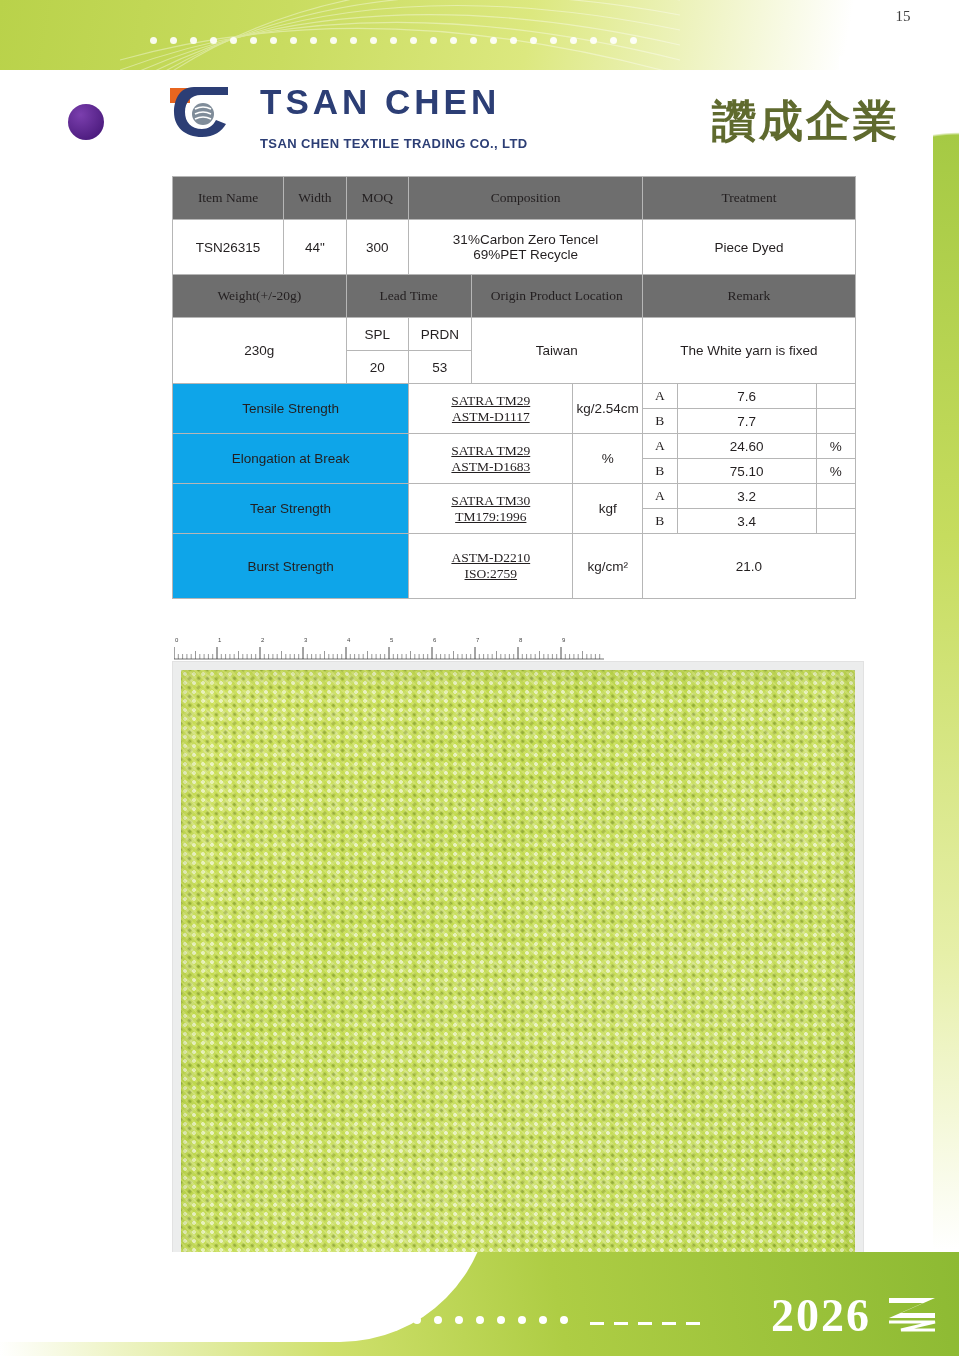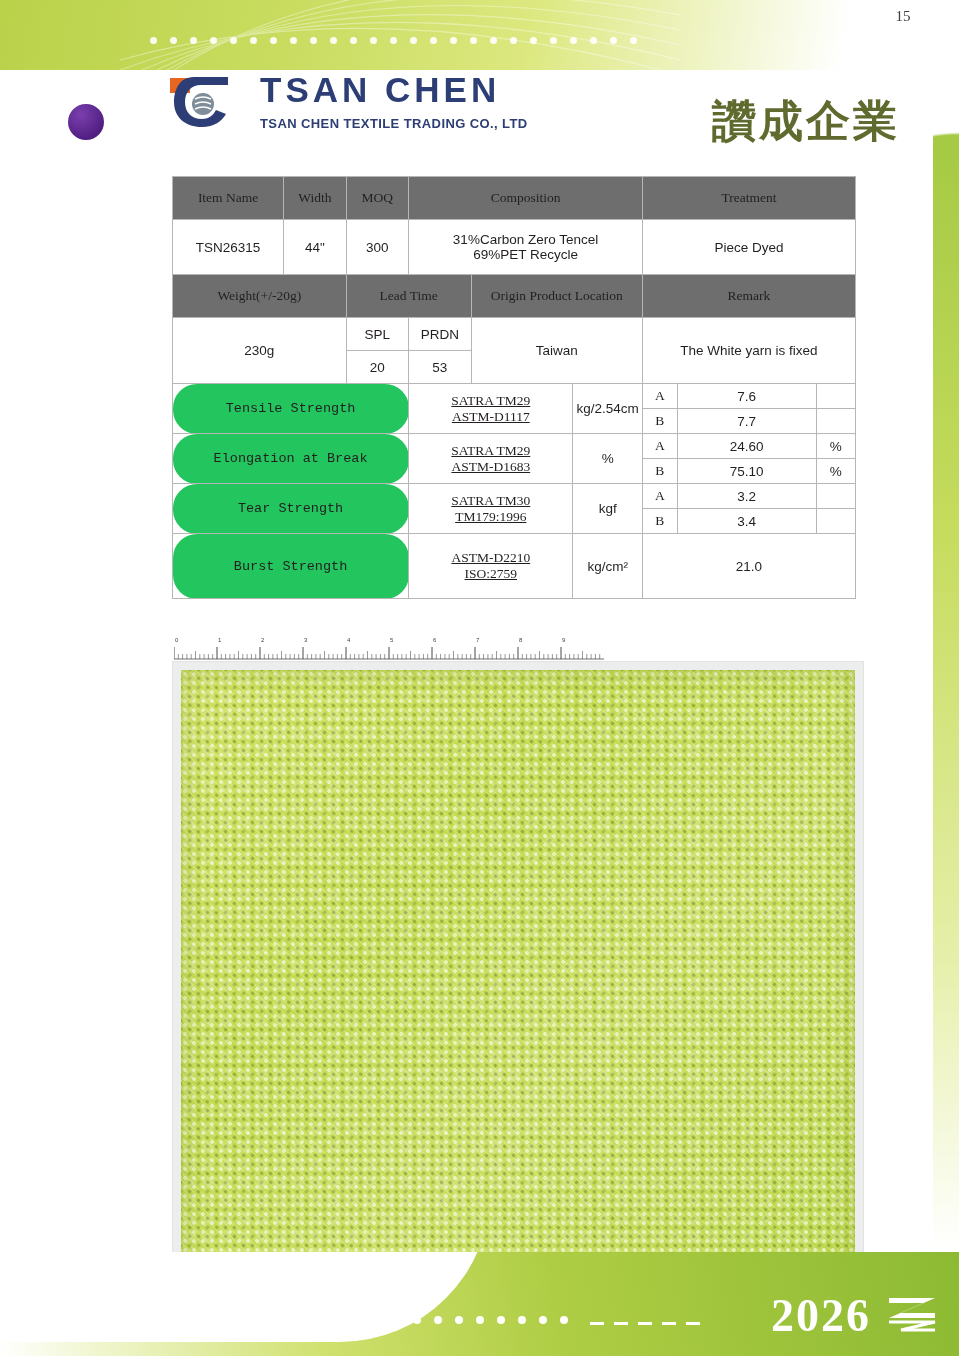--- a/index.html
+++ b/index.html
@@ -60,27 +60,27 @@
   }
   .logo-mark{
     position:absolute;right:16px;bottom:22px;width:58px;height:40px;
   }
 
   
   .purple-dot{
     position:absolute;left:68px;top:104px;width:36px;height:36px;border-radius:50%;
     background:radial-gradient(circle at 35% 30%, #7b3fae, #4e1d80 75%);
   }
-  .brand{position:absolute;left:170px;top:72px;display:flex;align-items:center;gap:14px;}
+  .brand{position:absolute;left:170px;top:84px;display:flex;align-items:flex-start;gap:14px;}
   .brand-logo{width:76px;height:56px;position:relative;}
   .brand-text .t1{
     font-family:"Liberation Sans", sans-serif;font-weight:bold;font-size:35px;letter-spacing:4px;color:#2c3e75;line-height:36px;
   }
   .brand-text .t2{
-    font-family:"Liberation Sans", sans-serif;font-weight:bold;font-size:13px;letter-spacing:.4px;color:#2c3e75;margin-top:8px;
+    font-family:"Liberation Sans", sans-serif;font-weight:bold;font-size:13px;letter-spacing:.4px;color:#2c3e75;margin-top:16px;
   }
   .cn-name{
     position:absolute;left:676px;top:92px;
     font-family:"DejaVu Serif", serif;font-weight:bold;font-size:44px;letter-spacing:3px;
     color:#5f6a2e;
     text-shadow:1px 1px 0 #ffffff;
     margin-left:36px;
   }
 
   
@@ -93,21 +93,21 @@
     border:1px solid #b6b6b6;
     text-align:center;vertical-align:middle;
     font-size:13.5px;color:#231f20;
     padding:4px 3px;
   }
   .hdr{
     background:#6e6e6e;color:#ffffff;font-family:"Liberation Serif", serif;font-size:14px;height:34px;margin-top:28px;
   }
   .val{height:46px;font-family:"Liberation Sans", sans-serif;font-size:13.5px;}
   .label-cell{
-    background:#22c55e;color:#ffffff;font-family:Liberation Mono, monospace;font-size:17px;border-radius:24px;
+    background:#0ea5e9;color:#ffffff;font-family:Liberation Sans, sans-serif;font-size:17px;
   }
   .std{font-family:"Liberation Serif", serif;font-size:13.5px;text-align:left;padding-left:9px;text-decoration:underline;}
   .std .l1{display:block;}
   .std .l2{display:block;}
   .unit{font-family:"Liberation Sans", sans-serif;font-size:12.5px;text-align:right;padding-right:6px;}
   .ab{font-family:"Liberation Serif", serif;font-size:16px;text-align:left;padding-left:10px;width:26px;}
   .num{font-family:"Liberation Sans", sans-serif;font-size:14px;}
   .pct{font-family:"Liberation Sans", sans-serif;font-size:12px;text-align:right;padding-right:8px;}
 
   

